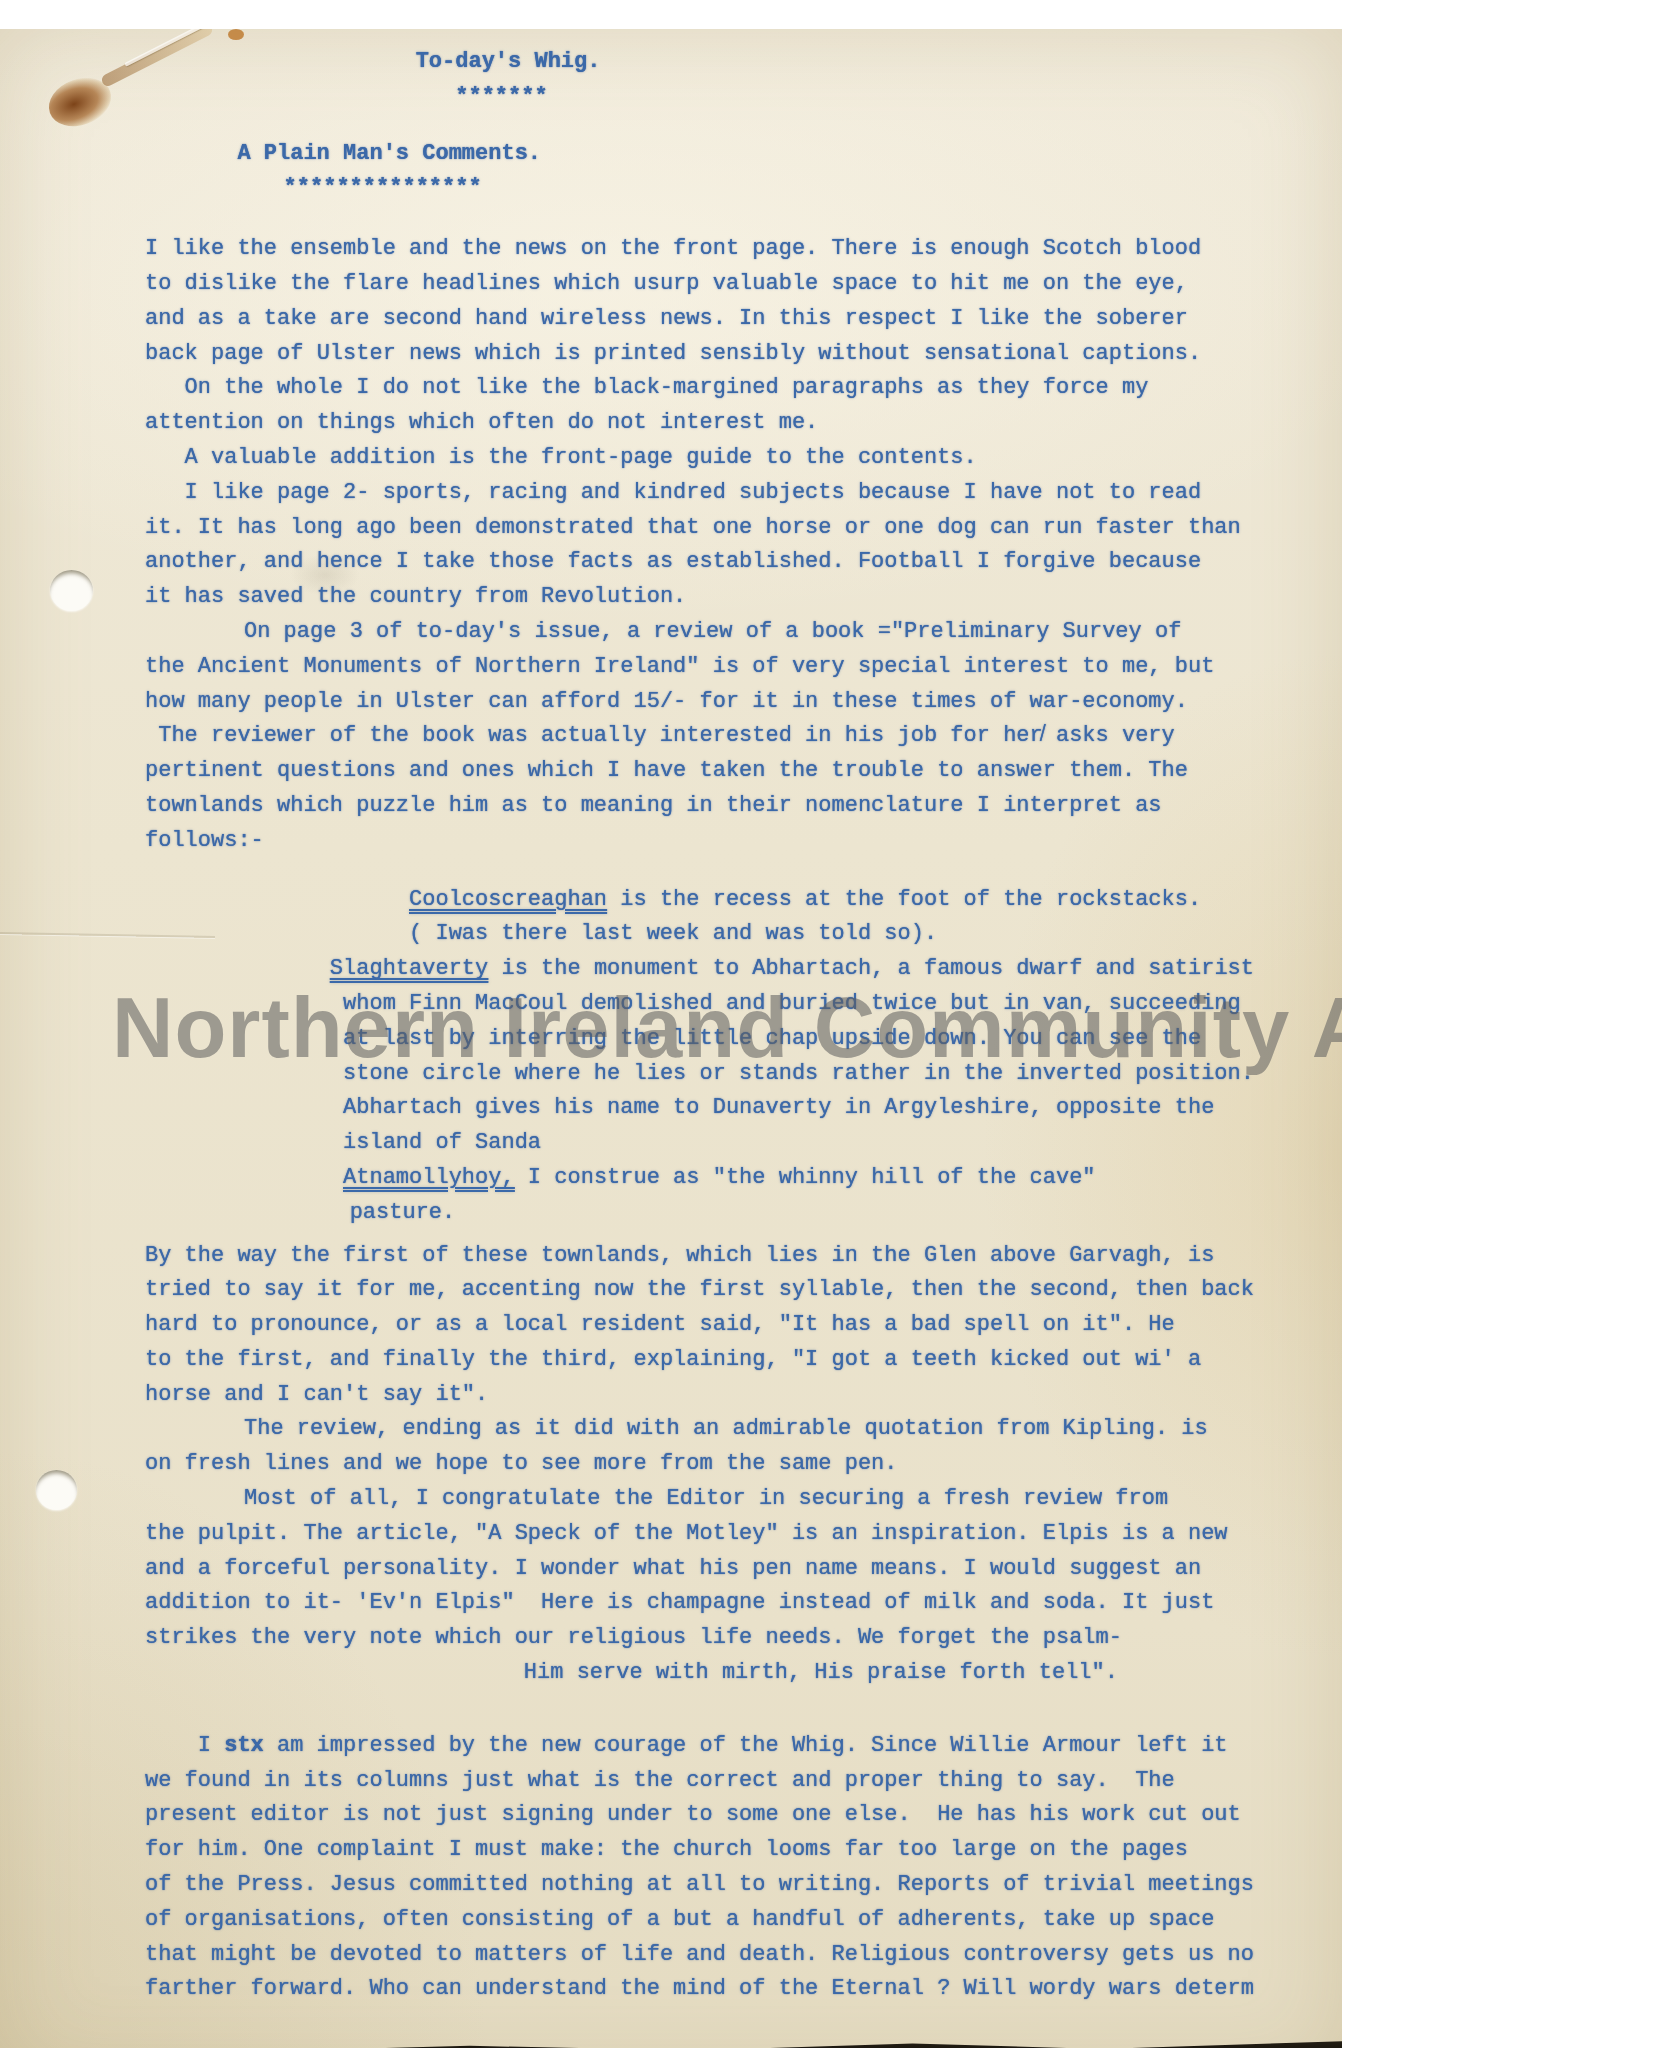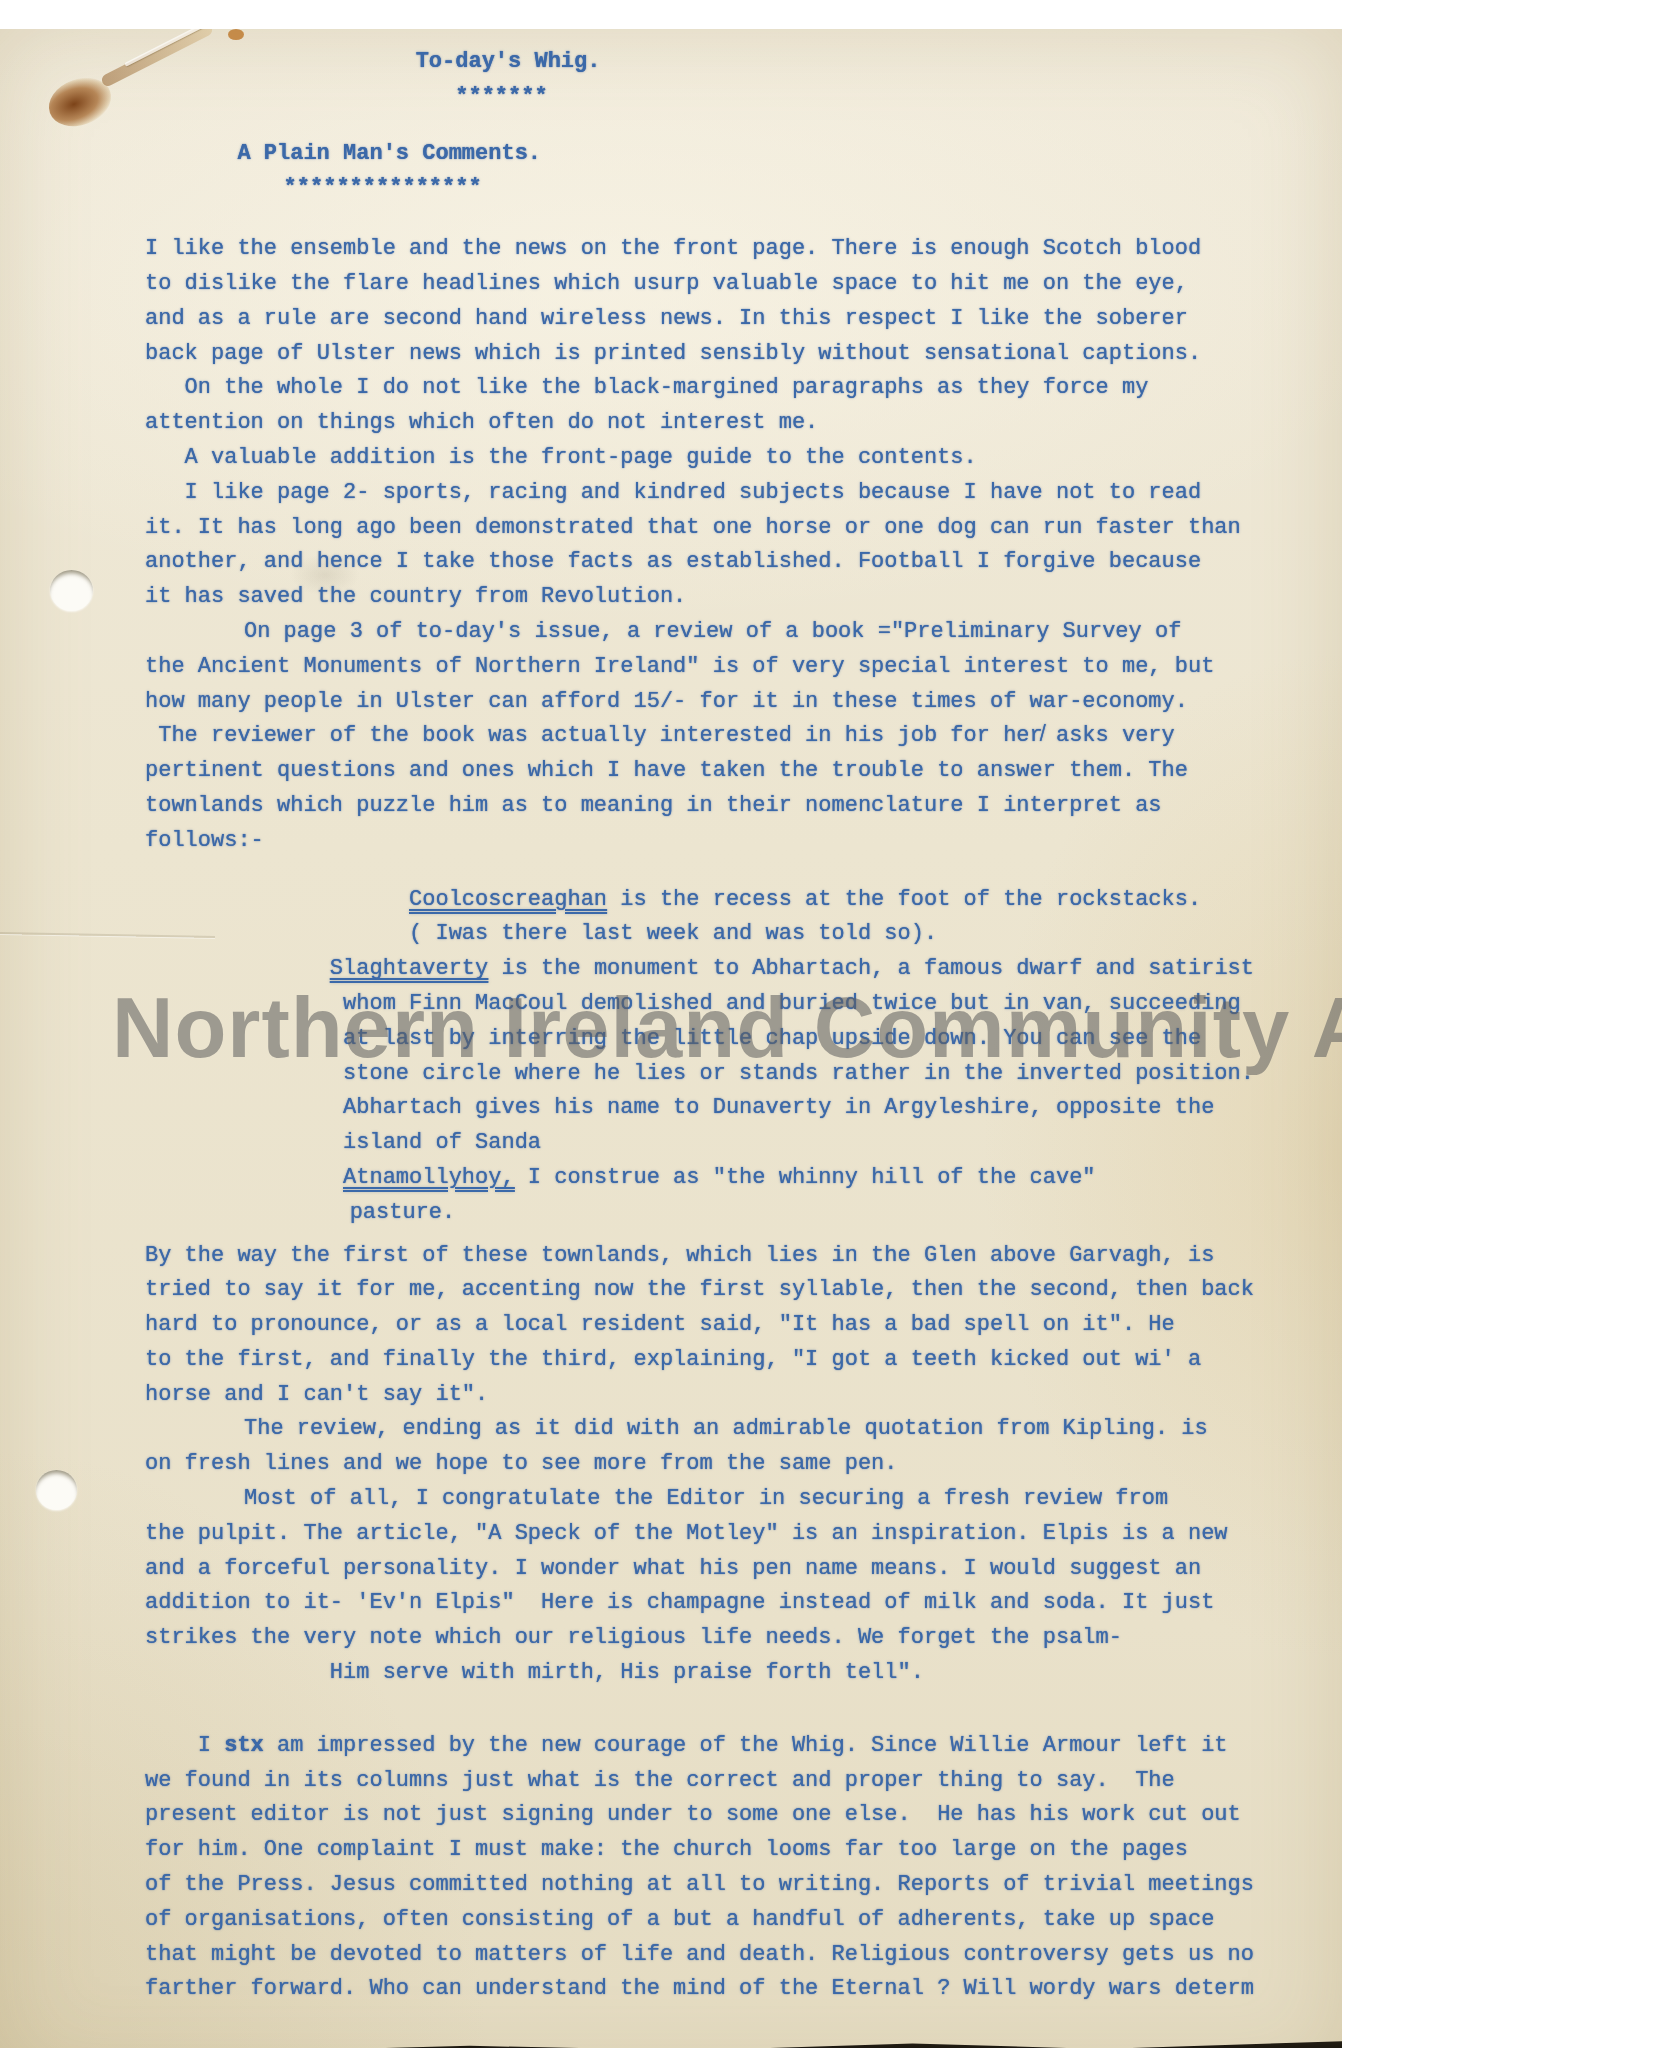--- a/index.html
+++ b/index.html
@@ -74,21 +74,21 @@
   <div class="crease c4"></div>
 
   <div class="txt">
     <div class="hdr" style="padding-left:20.5ch">To-day's Whig.</div>
     <div class="hdr" style="padding-left:23.5ch">*******</div>
     <div class="hdr gap-sub" style="padding-left:7ch">A Plain Man's Comments.</div>
     <div class="hdr" style="padding-left:10.5ch">***************</div>
     <div>
         <div class="line" style="padding-left: 0ch; margin-top: 26px;"><span>I like the ensemble and the news on the front page. There is enough Scotch blood</span></div>
         <div class="line" style="padding-left: 0ch;"><span>to dislike the flare headlines which usurp valuable space to hit me on the eye,</span></div>
-        <div class="line" style="padding-left: 0ch;"><span>and as a rule are second hand wireless news. In this respect I like the soberer</span></div>
+        <div class="line" style="padding-left: 0ch;"><span>and as a take are second hand wireless news. In this respect I like the soberer</span></div>
         <div class="line" style="padding-left: 0ch;"><span>back page of Ulster news which is printed sensibly without sensational captions.</span></div>
         <div class="line" style="padding-left: 3ch;"><span>On the whole I do not like the black-margined paragraphs as they force my</span></div>
         <div class="line" style="padding-left: 0ch;"><span>attention on things which often do not interest me.</span></div>
         <div class="line" style="padding-left: 3ch;"><span>A valuable addition is the front-page guide to the contents.</span></div>
         <div class="line" style="padding-left: 3ch;"><span>I like page 2- sports, racing and kindred subjects because I have not to read</span></div>
         <div class="line" style="padding-left: 0ch;"><span>it. It has long ago been demonstrated that one horse or one dog can run faster than</span></div>
         <div class="line" style="padding-left: 0ch;"><span>another, and hence I take those facts as established. Football I forgive because</span></div>
         <div class="line" style="padding-left: 0ch;"><span>it has saved the country from Revolution.</span></div>
         <div class="line" style="padding-left: 7.5ch;"><span>On page 3 of to-day's issue, a review of a book ="Preliminary Survey of</span></div>
         <div class="line" style="padding-left: 0ch;"><span>the Ancient Monuments of Northern Ireland" is of very special interest to me, but</span></div>
@@ -112,21 +112,21 @@
         <div class="line" style="padding-left: 0ch;"><span>hard to pronounce, or as a local resident said, "It has a bad spell on it". He</span></div>
         <div class="line" style="padding-left: 0ch;"><span>to the first, and finally the third, explaining, "I got a teeth kicked out wi' a</span></div>
         <div class="line" style="padding-left: 0ch;"><span>horse and I can't say it".</span></div>
         <div class="line" style="padding-left: 7.5ch;"><span>The review, ending as it did with an admirable quotation from Kipling. is</span></div>
         <div class="line" style="padding-left: 0ch;"><span>on fresh lines and we hope to see more from the same pen.</span></div>
         <div class="line" style="padding-left: 7.5ch;"><span>Most of all, I congratulate the Editor in securing a fresh review from</span></div>
         <div class="line" style="padding-left: 0ch;"><span>the pulpit. The article, "A Speck of the Motley" is an inspiration. Elpis is a new</span></div>
         <div class="line" style="padding-left: 0ch;"><span>and a forceful personality. I wonder what his pen name means. I would suggest an</span></div>
         <div class="line" style="padding-left: 0ch;"><span>addition to it- 'Ev'n Elpis"  Here is champagne instead of milk and soda. It just</span></div>
         <div class="line" style="padding-left: 0ch;"><span>strikes the very note which our religious life needs. We forget the psalm-</span></div>
-        <div class="line" style="padding-left: 14ch;"><span>Him serve with mirth, His praise forth tell".</span></div>
+        <div class="line" style="padding-left: 14ch; text-align: center;"><span>Him serve with mirth, His praise forth tell".</span></div>
         <div class="line" style="padding-left: 4ch; margin-top: 38px;"><span>I </span><span class="b">stx</span><span> am impressed by the new courage of the Whig. Since Willie Armour left it</span></div>
         <div class="line" style="padding-left: 0ch;"><span>we found in its columns just what is the correct and proper thing to say.  The</span></div>
         <div class="line" style="padding-left: 0ch;"><span>present editor is not just signing under to some one else.  He has his work cut out</span></div>
         <div class="line" style="padding-left: 0ch;"><span>for him. One complaint I must make: the church looms far too large on the pages</span></div>
         <div class="line" style="padding-left: 0ch;"><span>of the Press. Jesus committed nothing at all to writing. Reports of trivial meetings</span></div>
         <div class="line" style="padding-left: 0ch;"><span>of organisations, often consisting of a but a handful of adherents, take up space</span></div>
         <div class="line" style="padding-left: 0ch;"><span>that might be devoted to matters of life and death. Religious controversy gets us no</span></div>
         <div class="line" style="padding-left: 0ch;"><span>farther forward. Who can understand the mind of the Eternal ? Will wordy wars determ</span></div>
       </div>
   </div>

